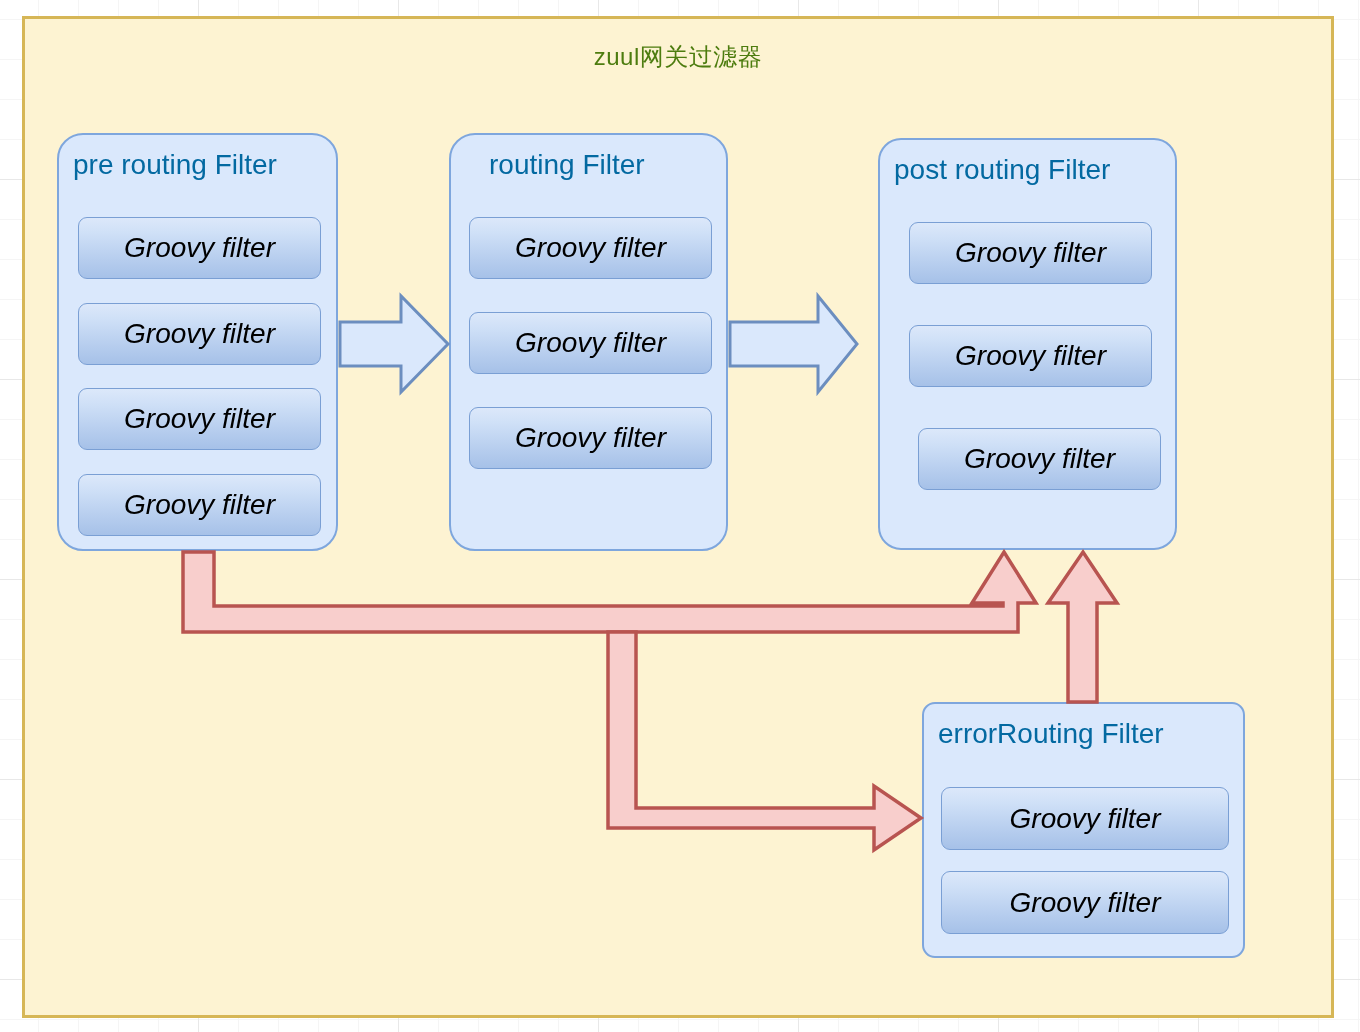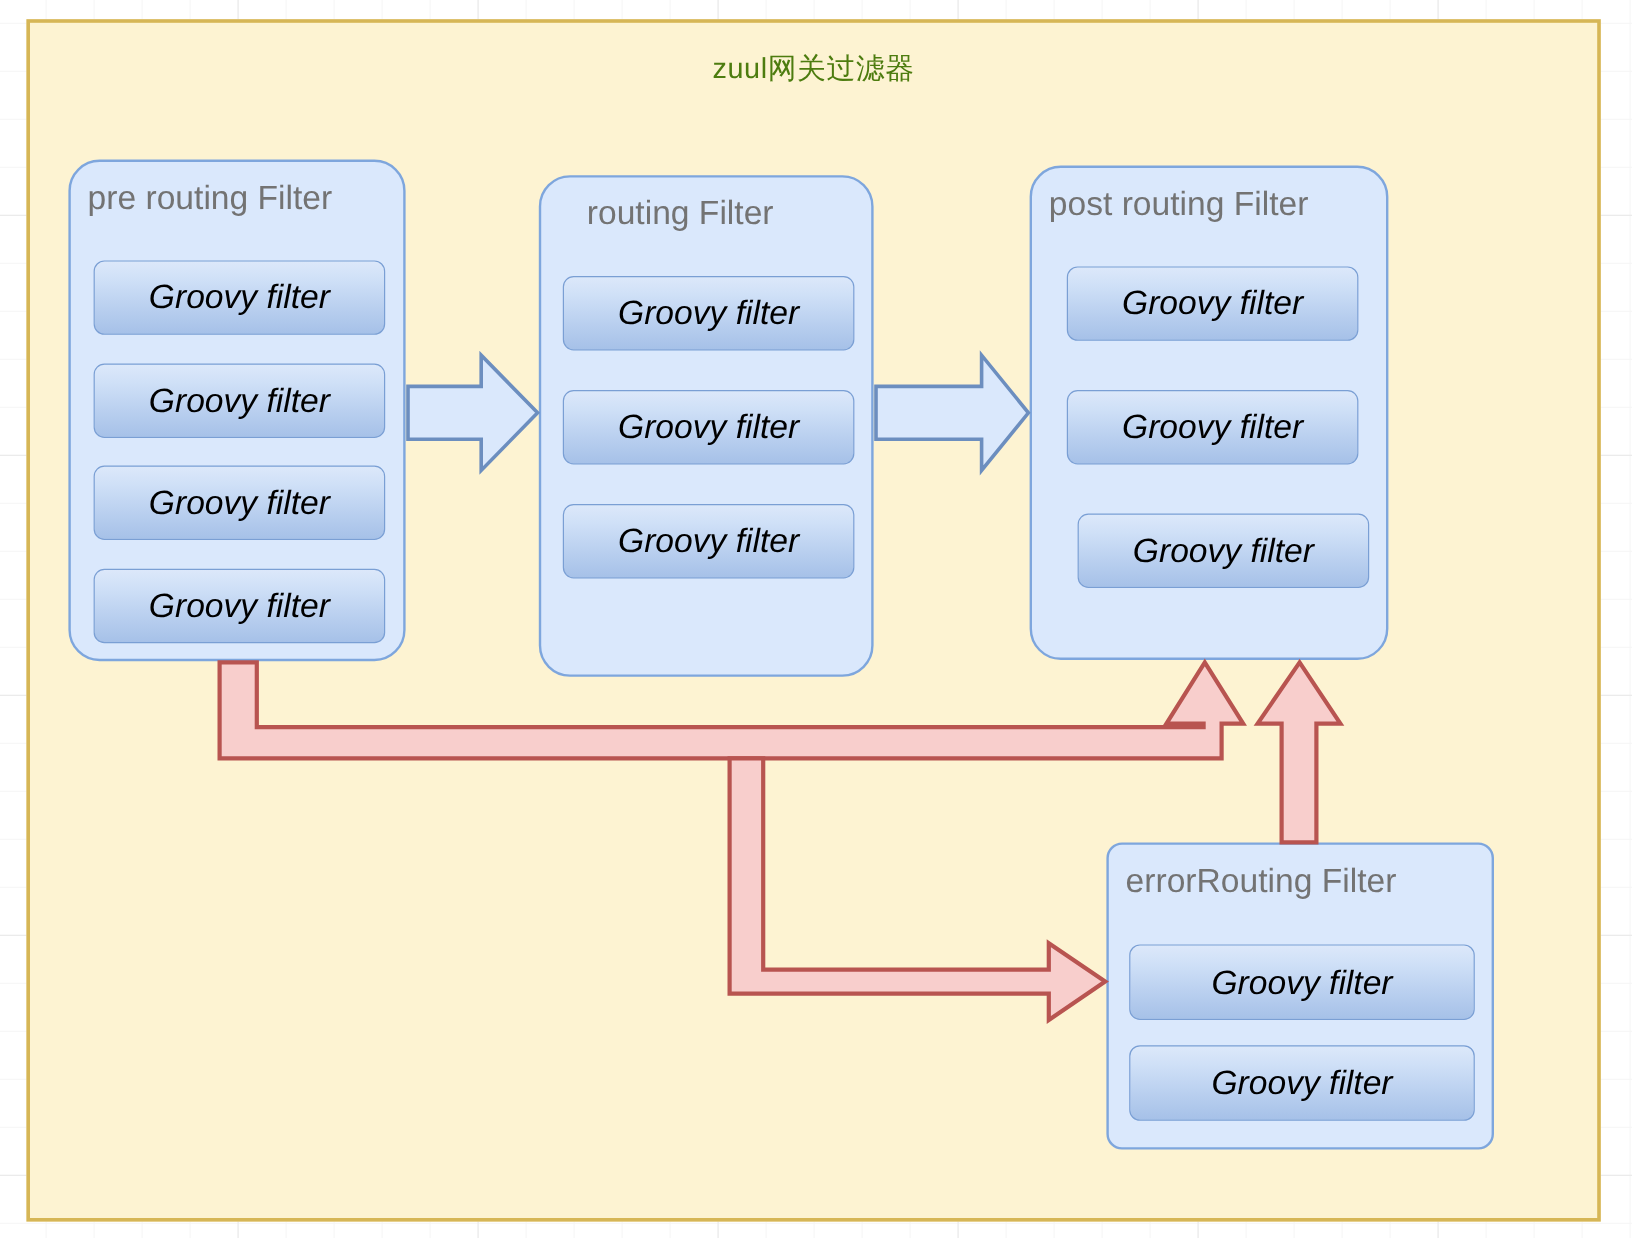--- a/index.html
+++ b/index.html
@@ -61,21 +61,21 @@
     background: #dae8fc;
     border: 2px solid #7ea6dd;
     border-radius: 26px;
     box-sizing: border-box;
   }
   .group-title {
     position: absolute;
     left: 14px;
     top: 14px;
     font-size: 28px;
-    color: #737373;
+    color: #0369a1;
     white-space: nowrap;
   }
 
   
   .groovy-box {
     position: absolute;
     background: linear-gradient(to bottom, #dce8fa 0%, #cfe0f7 25%, #b6cdee 70%, #a6c1e8 100%);
     border: 1px solid #7a9fd4;
     border-radius: 9px;
     box-sizing: border-box;
@@ -110,28 +110,28 @@
   </div>
 
   <div class="filter-group" style="left:57px; top:133px; width:281px; height:418px;">
     <div class="group-title">pre routing Filter</div>
     <div class="groovy-box" style="left:19px; top:82px; width:243px; height:62px;">Groovy filter</div>
     <div class="groovy-box" style="left:19px; top:168px; width:243px; height:62px;">Groovy filter</div>
     <div class="groovy-box" style="left:19px; top:253px; width:243px; height:62px;">Groovy filter</div>
     <div class="groovy-box" style="left:19px; top:339px; width:243px; height:62px;">Groovy filter</div>
   </div>
 
-  <div class="filter-group" style="left:449px; top:146px; width:279px; height:418px;">
+  <div class="filter-group" style="left:449px; top:133px; width:279px; height:418px;">
     <div class="group-title" style="left:38px;">routing Filter</div>
     <div class="groovy-box" style="left:18px; top:82px; width:243px; height:62px;">Groovy filter</div>
     <div class="groovy-box" style="left:18px; top:177px; width:243px; height:62px;">Groovy filter</div>
     <div class="groovy-box" style="left:18px; top:272px; width:243px; height:62px;">Groovy filter</div>
   </div>
 
-  <div class="filter-group" style="left:858px; top:138px; width:299px; height:412px;">
+  <div class="filter-group" style="left:878px; top:138px; width:299px; height:412px;border-radius:23px;">
     <div class="group-title">post routing Filter</div>
     <div class="groovy-box" style="left:29px; top:82px; width:243px; height:62px;">Groovy filter</div>
     <div class="groovy-box" style="left:29px; top:185px; width:243px; height:62px;">Groovy filter</div>
     <div class="groovy-box" style="left:38px; top:288px; width:243px; height:62px;">Groovy filter</div>
   </div>
 
   <div class="filter-group" style="left:922px; top:702px; width:323px; height:256px;border-radius:13px;">
     <div class="group-title">errorRouting Filter</div>
     <div class="groovy-box" style="left:17px; top:83px; width:288px; height:63px;">Groovy filter</div>
     <div class="groovy-box" style="left:17px; top:167px; width:288px; height:63px;">Groovy filter</div>

